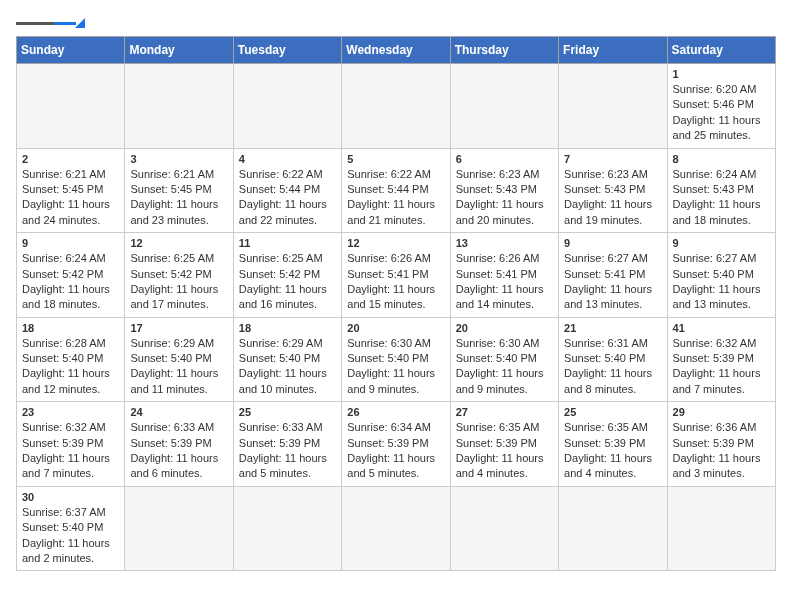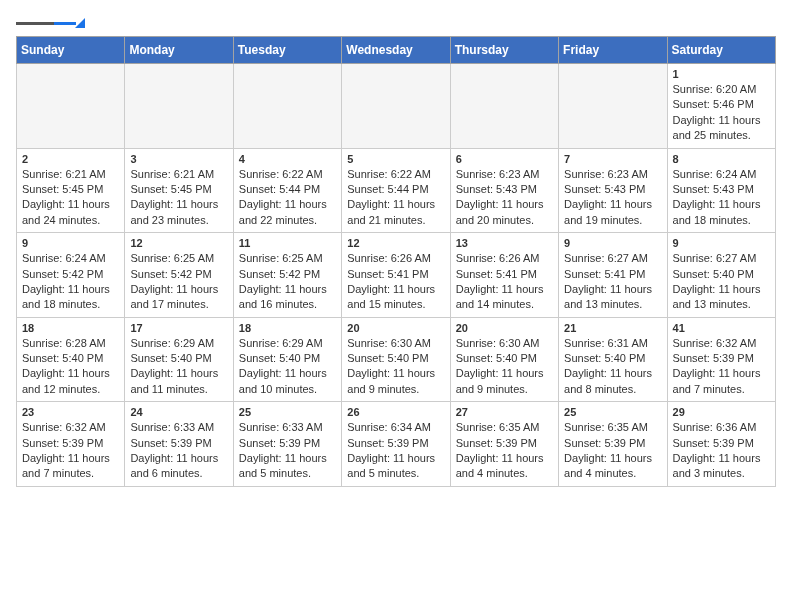--- a/index.html
+++ b/index.html
@@ -242,14 +242,26 @@
         </td>
         <td>
           <span class="day-number">25</span>
           <div class="day-info">Sunrise: 6:35 AM<br>Sunset: 5:39 PM<br>Daylight: 11 hours and 4 minutes.</div>
         </td>
         <td>
           <span class="day-number">29</span>
           <div class="day-info">Sunrise: 6:36 AM<br>Sunset: 5:39 PM<br>Daylight: 11 hours and 3 minutes.</div>
         </td>
       </tr>
+      <tr class="last-row">
+        <td>
+          <span class="day-number">30</span>
+          <div class="day-info">Sunrise: 6:37 AM<br>Sunset: 5:40 PM<br>Daylight: 11 hours and 2 minutes.</div>
+        </td>
+        <td class="empty"></td>
+        <td class="empty"></td>
+        <td class="empty"></td>
+        <td class="empty"></td>
+        <td class="empty"></td>
+        <td class="empty"></td>
+      </tr>
     </tbody>
 </table>
 
 </body></html>

